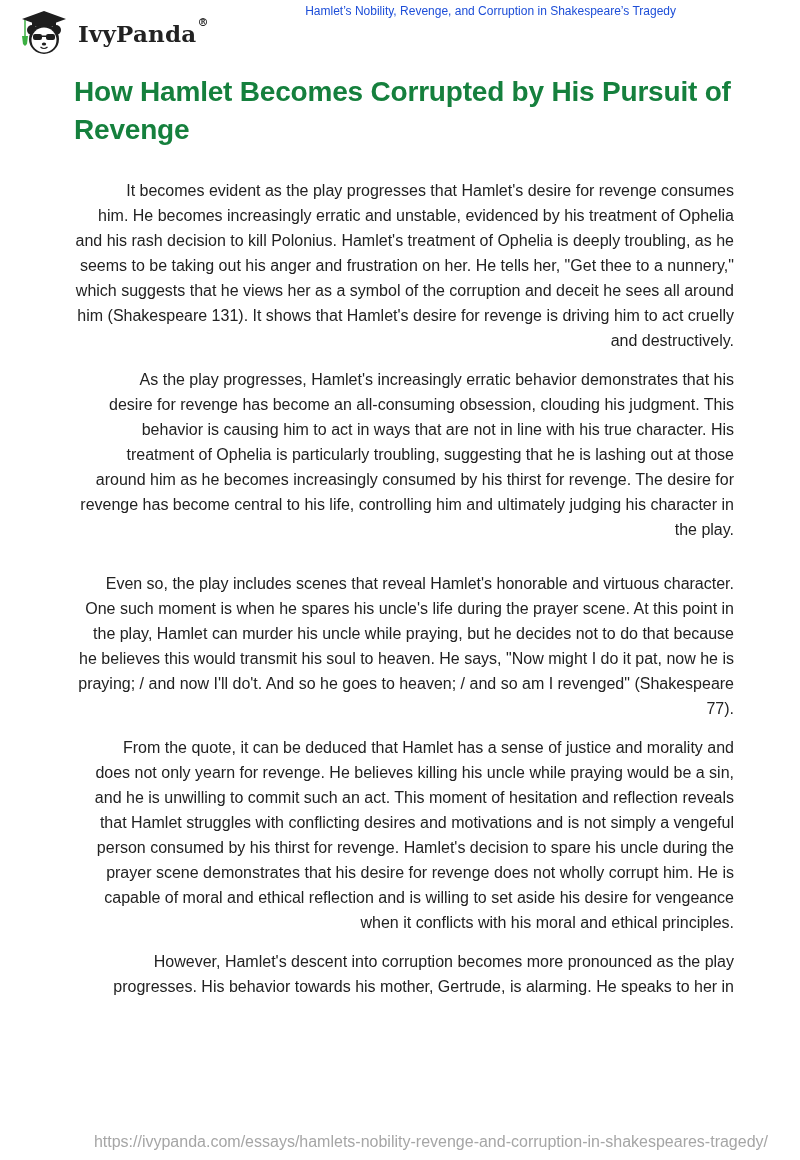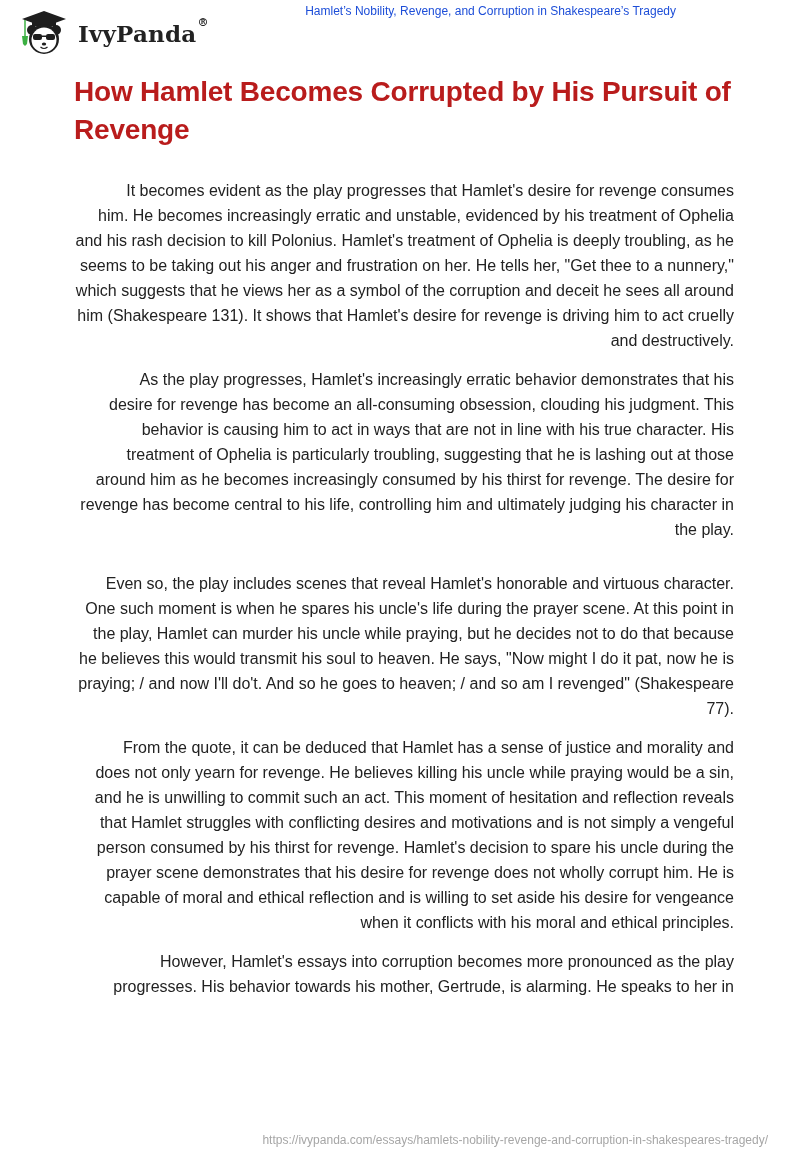--- a/index.html
+++ b/index.html
@@ -65,37 +65,37 @@
       left: 74px;
       top: 70px;
       width: 660px;
     }
     h2 {
       font-family: "Liberation Sans", sans-serif;
       font-weight: bold;
       font-size: 28px;
       line-height: 38px;
       margin: 0;
-      color: #b91c1c;
+      color: #15803d;
       letter-spacing: -0.2px;
     }
     .section-1-title { margin-top: 3px; }
     p {
       font-size: 16px;
       line-height: 25px;
       margin: 0;
       text-indent: 28px;
       color: #222;
       text-align: right;
     }
     .footer-url {
       position: absolute;
       right: 32px;
       top: 1133px;
-      font-size: 12px;
+      font-size: 16px;
       color: #a6a6a6;
       white-space: nowrap;
     }
   </style>
 </head>
 <body>
 
 <header class="header">
   <div class="logo">
     <svg class="logo-icon" viewBox="0 0 52 48" xmlns="http://www.w3.org/2000/svg">
@@ -126,17 +126,17 @@
 
 <main class="content">
   <section>
     <h2 class="section-1-title">How Hamlet Becomes Corrupted by His Pursuit of Revenge</h2>
     <p style="margin-top:29px">It becomes evident as the play progresses that Hamlet's desire for revenge consumes him. He becomes increasingly erratic and unstable, evidenced by his treatment of Ophelia and his rash decision to kill Polonius. Hamlet's treatment of Ophelia is deeply troubling, as he seems to be taking out his anger and frustration on her. He tells her, "Get thee to a nunnery," which suggests that he views her as a symbol of the corruption and deceit he sees all around him (Shakespeare 131). It shows that Hamlet's desire for revenge is driving him to act cruelly and destructively.</p>
     <p style="margin-top:14px">As the play progresses, Hamlet's increasingly erratic behavior demonstrates that his desire for revenge has become an all-consuming obsession, clouding his judgment. This behavior is causing him to act in ways that are not in line with his true character. His treatment of Ophelia is particularly troubling, suggesting that he is lashing out at those around him as he becomes increasingly consumed by his thirst for revenge. The desire for revenge has become central to his life, controlling him and ultimately judging his character in the play.</p>
   </section>
   <section>
     <p style="margin-top:29px">Even so, the play includes scenes that reveal Hamlet's honorable and virtuous character. One such moment is when he spares his uncle's life during the prayer scene. At this point in the play, Hamlet can murder his uncle while praying, but he decides not to do that because he believes this would transmit his soul to heaven. He says, "Now might I do it pat, now he is praying; / and now I'll do't. And so he goes to heaven; / and so am I revenged" (Shakespeare 77).</p>
     <p style="margin-top:14px">From the quote, it can be deduced that Hamlet has a sense of justice and morality and does not only yearn for revenge. He believes killing his uncle while praying would be a sin, and he is unwilling to commit such an act. This moment of hesitation and reflection reveals that Hamlet struggles with conflicting desires and motivations and is not simply a vengeful person consumed by his thirst for revenge. Hamlet's decision to spare his uncle during the prayer scene demonstrates that his desire for revenge does not wholly corrupt him. He is capable of moral and ethical reflection and is willing to set aside his desire for vengeance when it conflicts with his moral and ethical principles.</p>
-    <p style="margin-top:14px">However, Hamlet's essays into corruption becomes more pronounced as the play progresses. His behavior towards his mother, Gertrude, is alarming. He speaks to her in</p>
+    <p style="margin-top:14px">However, Hamlet's descent into corruption becomes more pronounced as the play progresses. His behavior towards his mother, Gertrude, is alarming. He speaks to her in</p>
   </section>
 </main>
 
 <a class="footer-url">https://ivypanda.com/essays/hamlets-nobility-revenge-and-corruption-in-shakespeares-tragedy/</a>
 
 </body></html>

